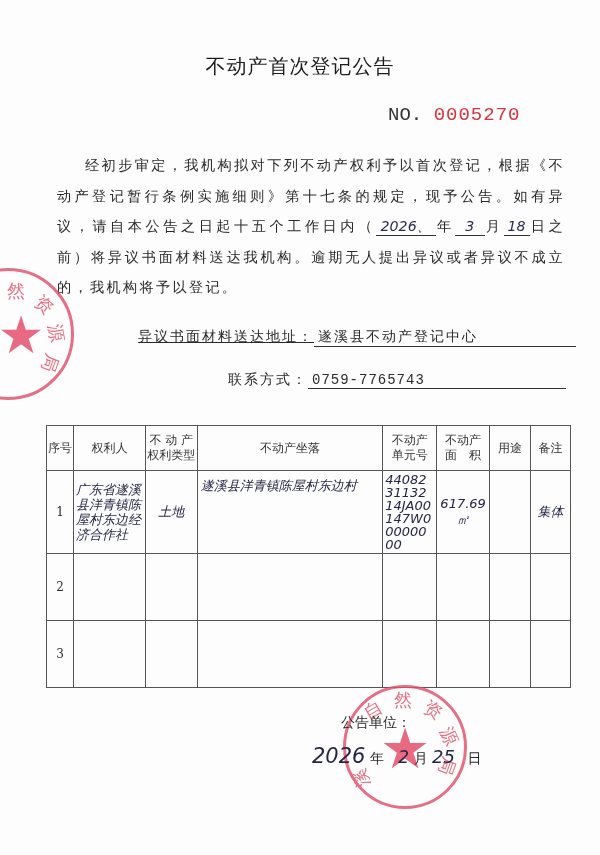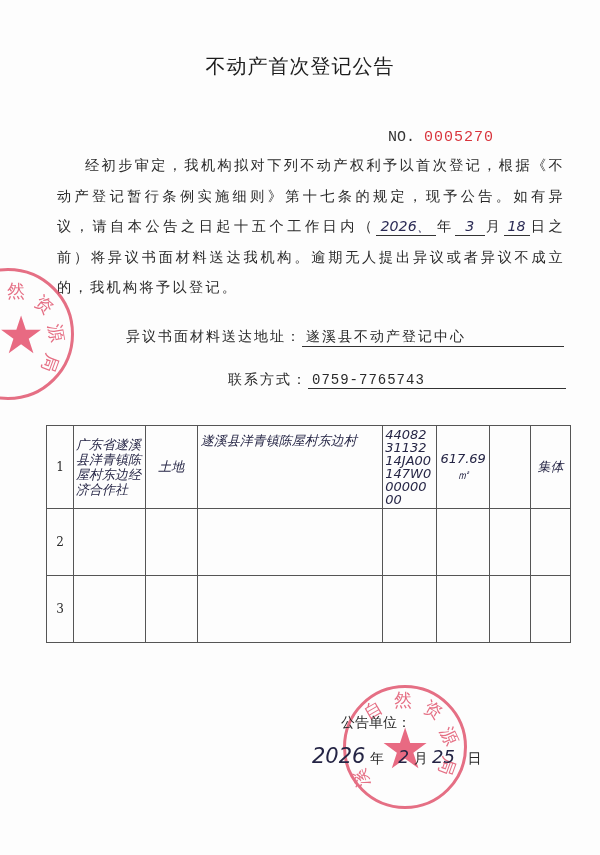--- a/index.html
+++ b/index.html
@@ -1,18 +1,18 @@
 <!DOCTYPE html>
 <html><head>
 <meta charset="utf-8">
 <style>
   html,body{margin:0;padding:0;}
   body{width:600px;height:855px;background:#fdfdfd;position:relative;overflow:hidden;font-family:"DejaVu Serif","Liberation Serif",serif;color:#2a2a2a;}
   .title{position:absolute;left:0;width:600px;top:53px;text-align:center;font-family:"DejaVu Sans","Liberation Sans",sans-serif;font-size:20px;letter-spacing:1px;color:#1c1c1c;}
-  .no{position:absolute;left:388px;top:129px;font-family:"Liberation Mono","DejaVu Sans Mono",monospace;font-size:15px;color:#333;}
+  .no{position:absolute;left:388px;top:104px;font-family:"Liberation Mono","DejaVu Sans Mono",monospace;font-size:19px;color:#333;}
   .no .num{color:#d8343c;letter-spacing:1px;}
   .para{position:absolute;left:57px;top:150px;width:508px;font-size:14.2px;line-height:30.5px;letter-spacing:2.3px;text-align:justify;}
   .para .indent{display:inline-block;width:28px;}
   .hw{font-family:"DejaVu Sans","Liberation Sans",sans-serif;font-style:italic;color:#2b2b55;display:inline-block;border-bottom:1px solid #333;text-align:center;line-height:18px;letter-spacing:0;}
   .field-row{position:absolute;font-size:14px;letter-spacing:2px;}
   .field-row .val{display:inline-block;border-bottom:1.5px solid #333;padding-left:4px;}
   .mono{font-family:Liberation Mono, monospace;letter-spacing:1px;}
   table.reg{position:absolute;left:46px;top:425px;border-collapse:collapse;width:525px;font-size:12.5px;}
   table.reg td,table.reg th{border:1.2px solid #555;padding:0;text-align:center;vertical-align:middle;font-weight:normal;}
   table.reg th{height:44px;line-height:15px;font-family:"DejaVu Sans","Liberation Sans",sans-serif;font-size:12px;color:#333;}
@@ -32,40 +32,50 @@
 
 <div class="no">
   <span>NO.</span>
   <span class="num">0005270</span>
 </div>
 
 <div class="para">
   <span class="indent"></span><span>经初步审定，我机构拟对下列不动产权利予以首次登记，根据《不动产登记暂行条例实施细则》第十七条的规定，现予公告。如有异议，请自本公告之日起十五个工作日内（</span><span class="hw" style="width:60px">2026、</span><span>年</span><span class="hw" style="width:30px">3</span><span>月</span><span class="hw" style="width:26px">18</span><span>日之前）</span><span>将异议书面材料送达我机构。逾期无人提出异议或者异议不成立的，我机构将予以登记。</span>
 </div>
 
-<div class="field-row" style="left:126px;top:328px;">
+<div class="field-row" style="left:138px;top:328px;text-decoration:underline;">
   <span>异议书面材料送达地址：</span><span class="val" style="width:258px">遂溪县不动产登记中心</span>
 </div>
 
 <div class="field-row" style="left:228px;top:371px;">
   <span>联系方式：</span><span class="val mono" style="width:254px">0759-7765743</span>
 </div>
 
 <table class="reg">
   <colgroup>
     <col style="width:27px">
       <col style="width:72px">
       <col style="width:52px">
       <col style="width:186px">
       <col style="width:54px">
       <col style="width:53px">
       <col style="width:41px">
       <col style="width:40px">
   </colgroup>
   <tbody>
+      <tr>
+    <th>序号</th>
+    <th>权利人</th>
+    <th><span>不 动 产</span><br><span>权利类型</span></th>
+    <th>不动产坐落</th>
+    <th><span>不动产</span><br><span>单元号</span></th>
+    <th><span>不动产</span><br><span>面　积</span></th>
+    <th>用途</th>
+    <th>备注</th>
+  </tr>
   <tr class="r1">
     <td style="font-size:12px;">1</td>
     <td class="hand" style="font-size:13px;line-height:15px;padding:2px;text-align:left;">广东省遂溪县洋青镇陈屋村东边经济合作社</td>
     <td class="hand" style="font-size:13px;">土地</td>
     <td class="hand cell-top" style="font-size:13px;">遂溪县洋青镇陈屋村东边村</td>
     <td class="hand" style="font-size:13px;line-height:13px;word-break:break-all;text-align:left;padding:2px;">440823113214JA00147W00000000</td>
     <td class="hand" style="font-size:13px;">617.69㎡</td>
     <td></td>
     <td class="hand" style="font-size:13px;">集体</td>
   </tr>

